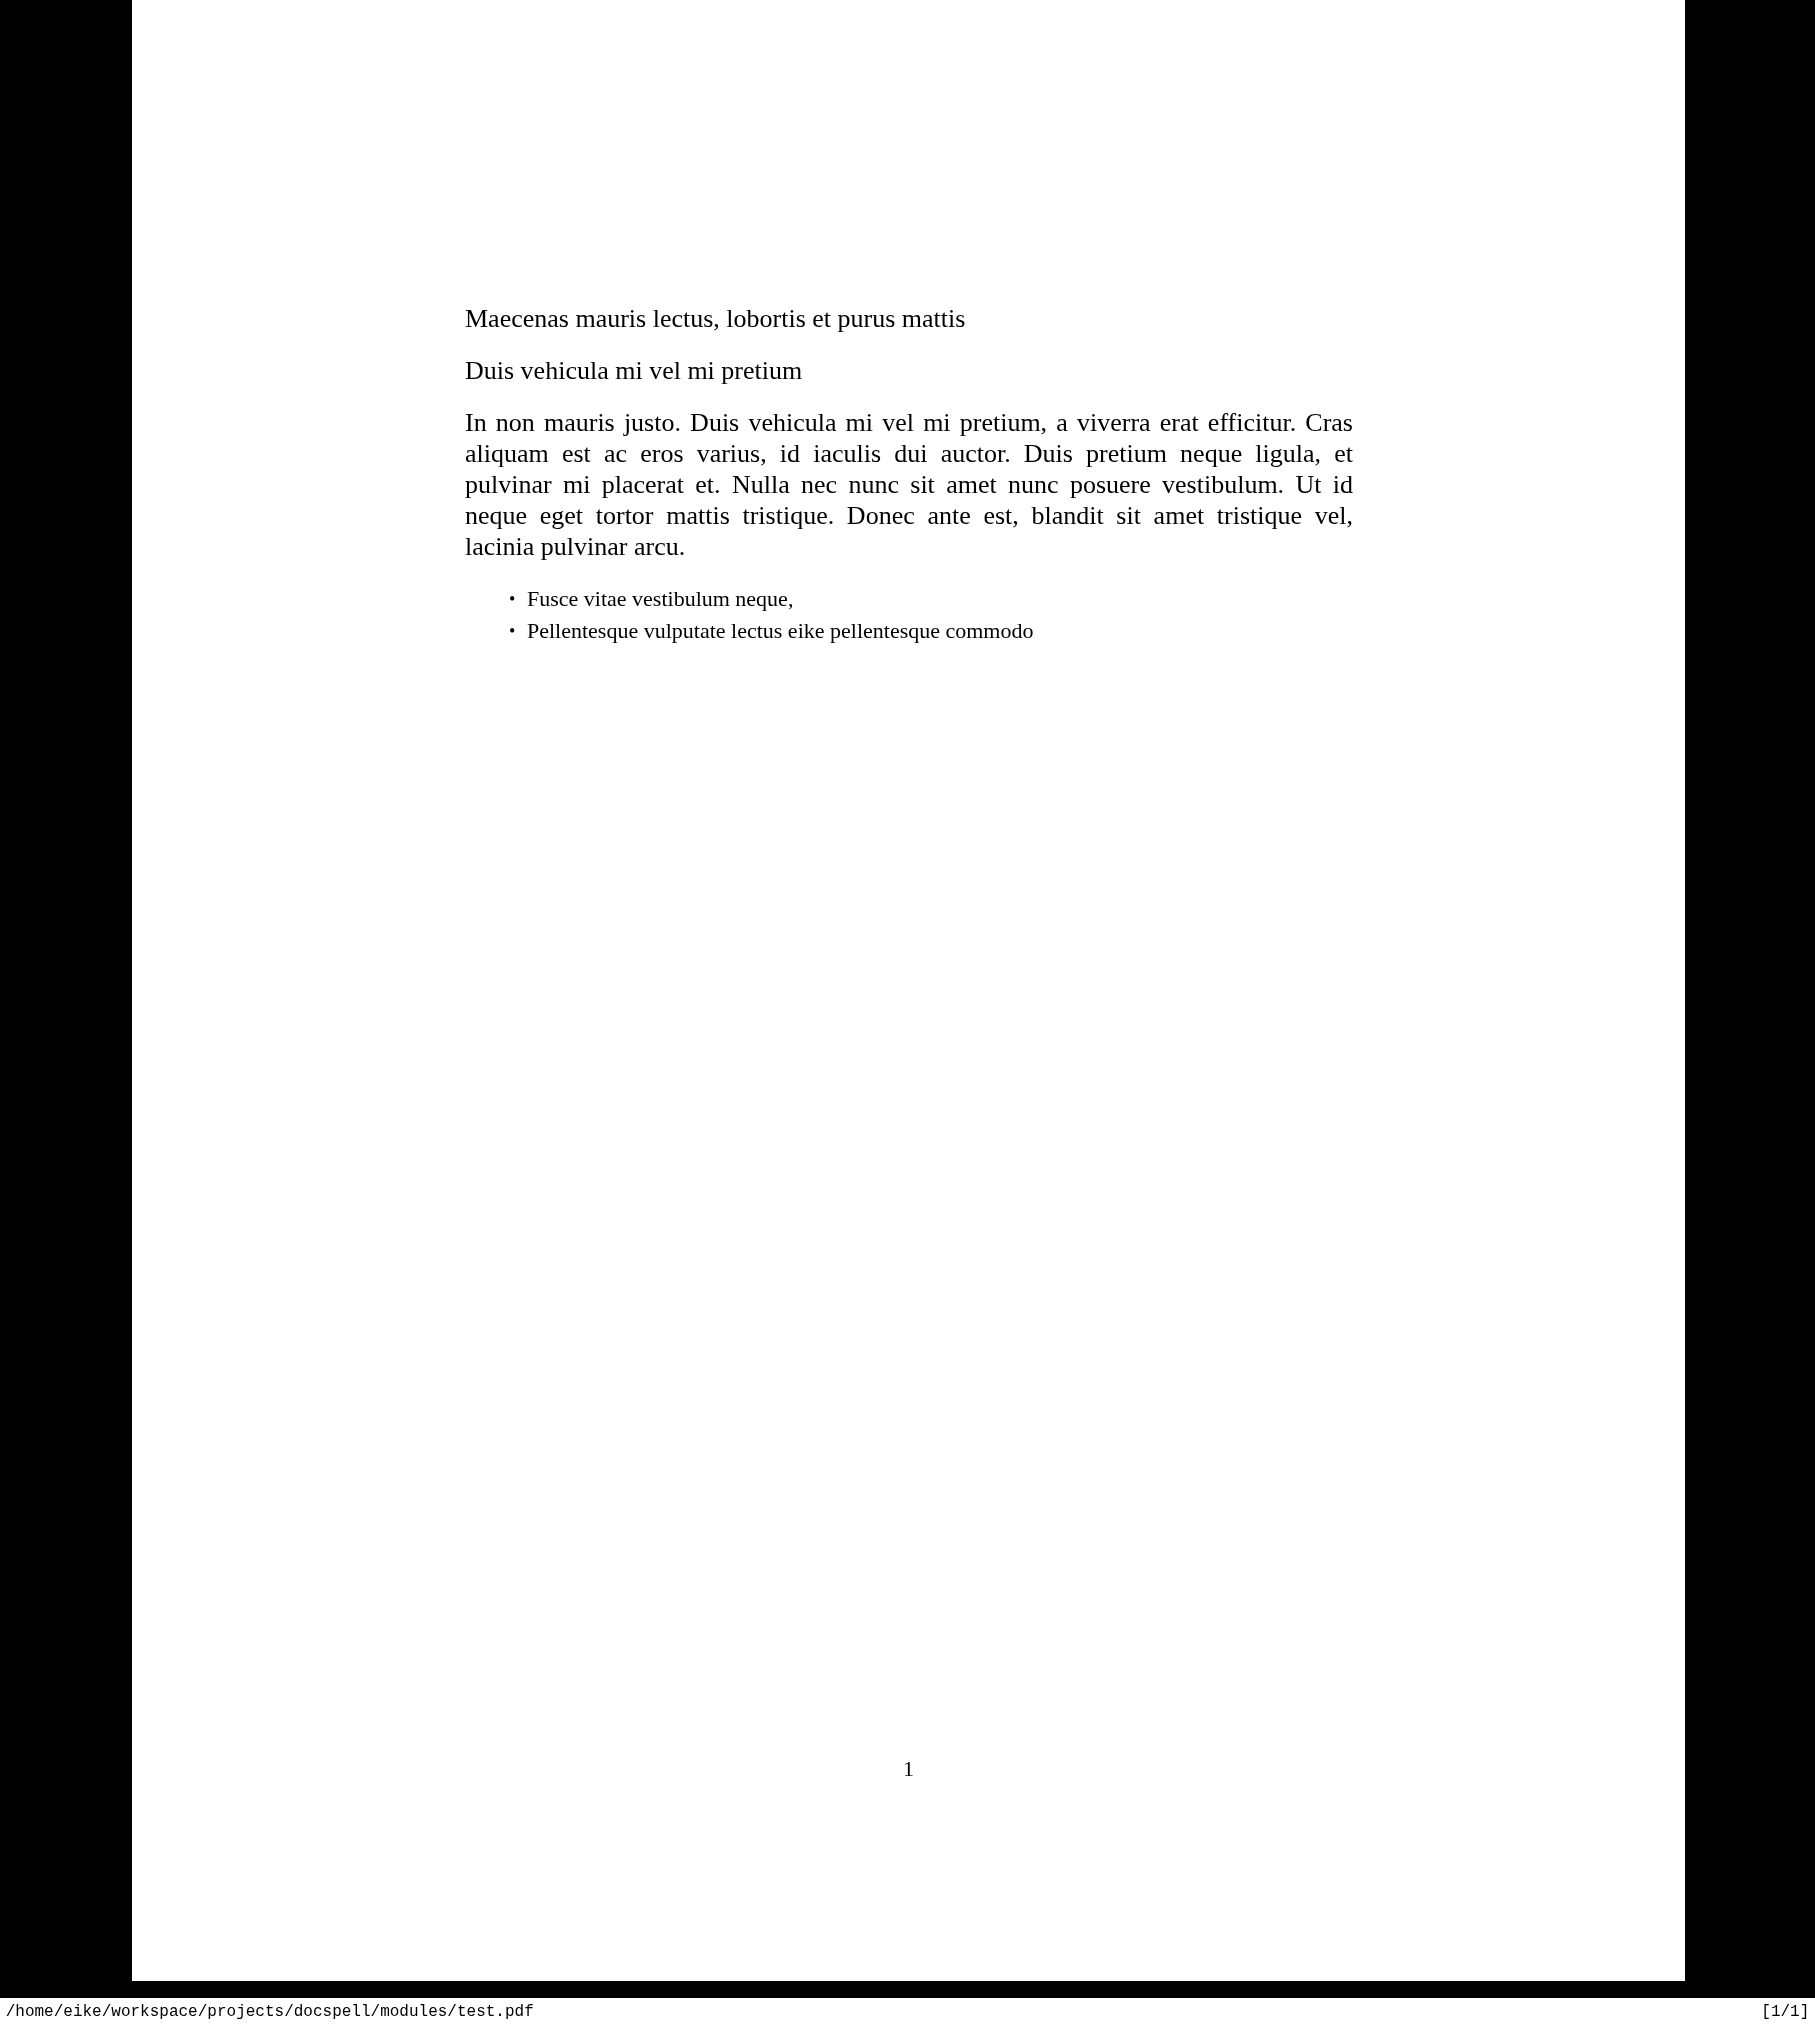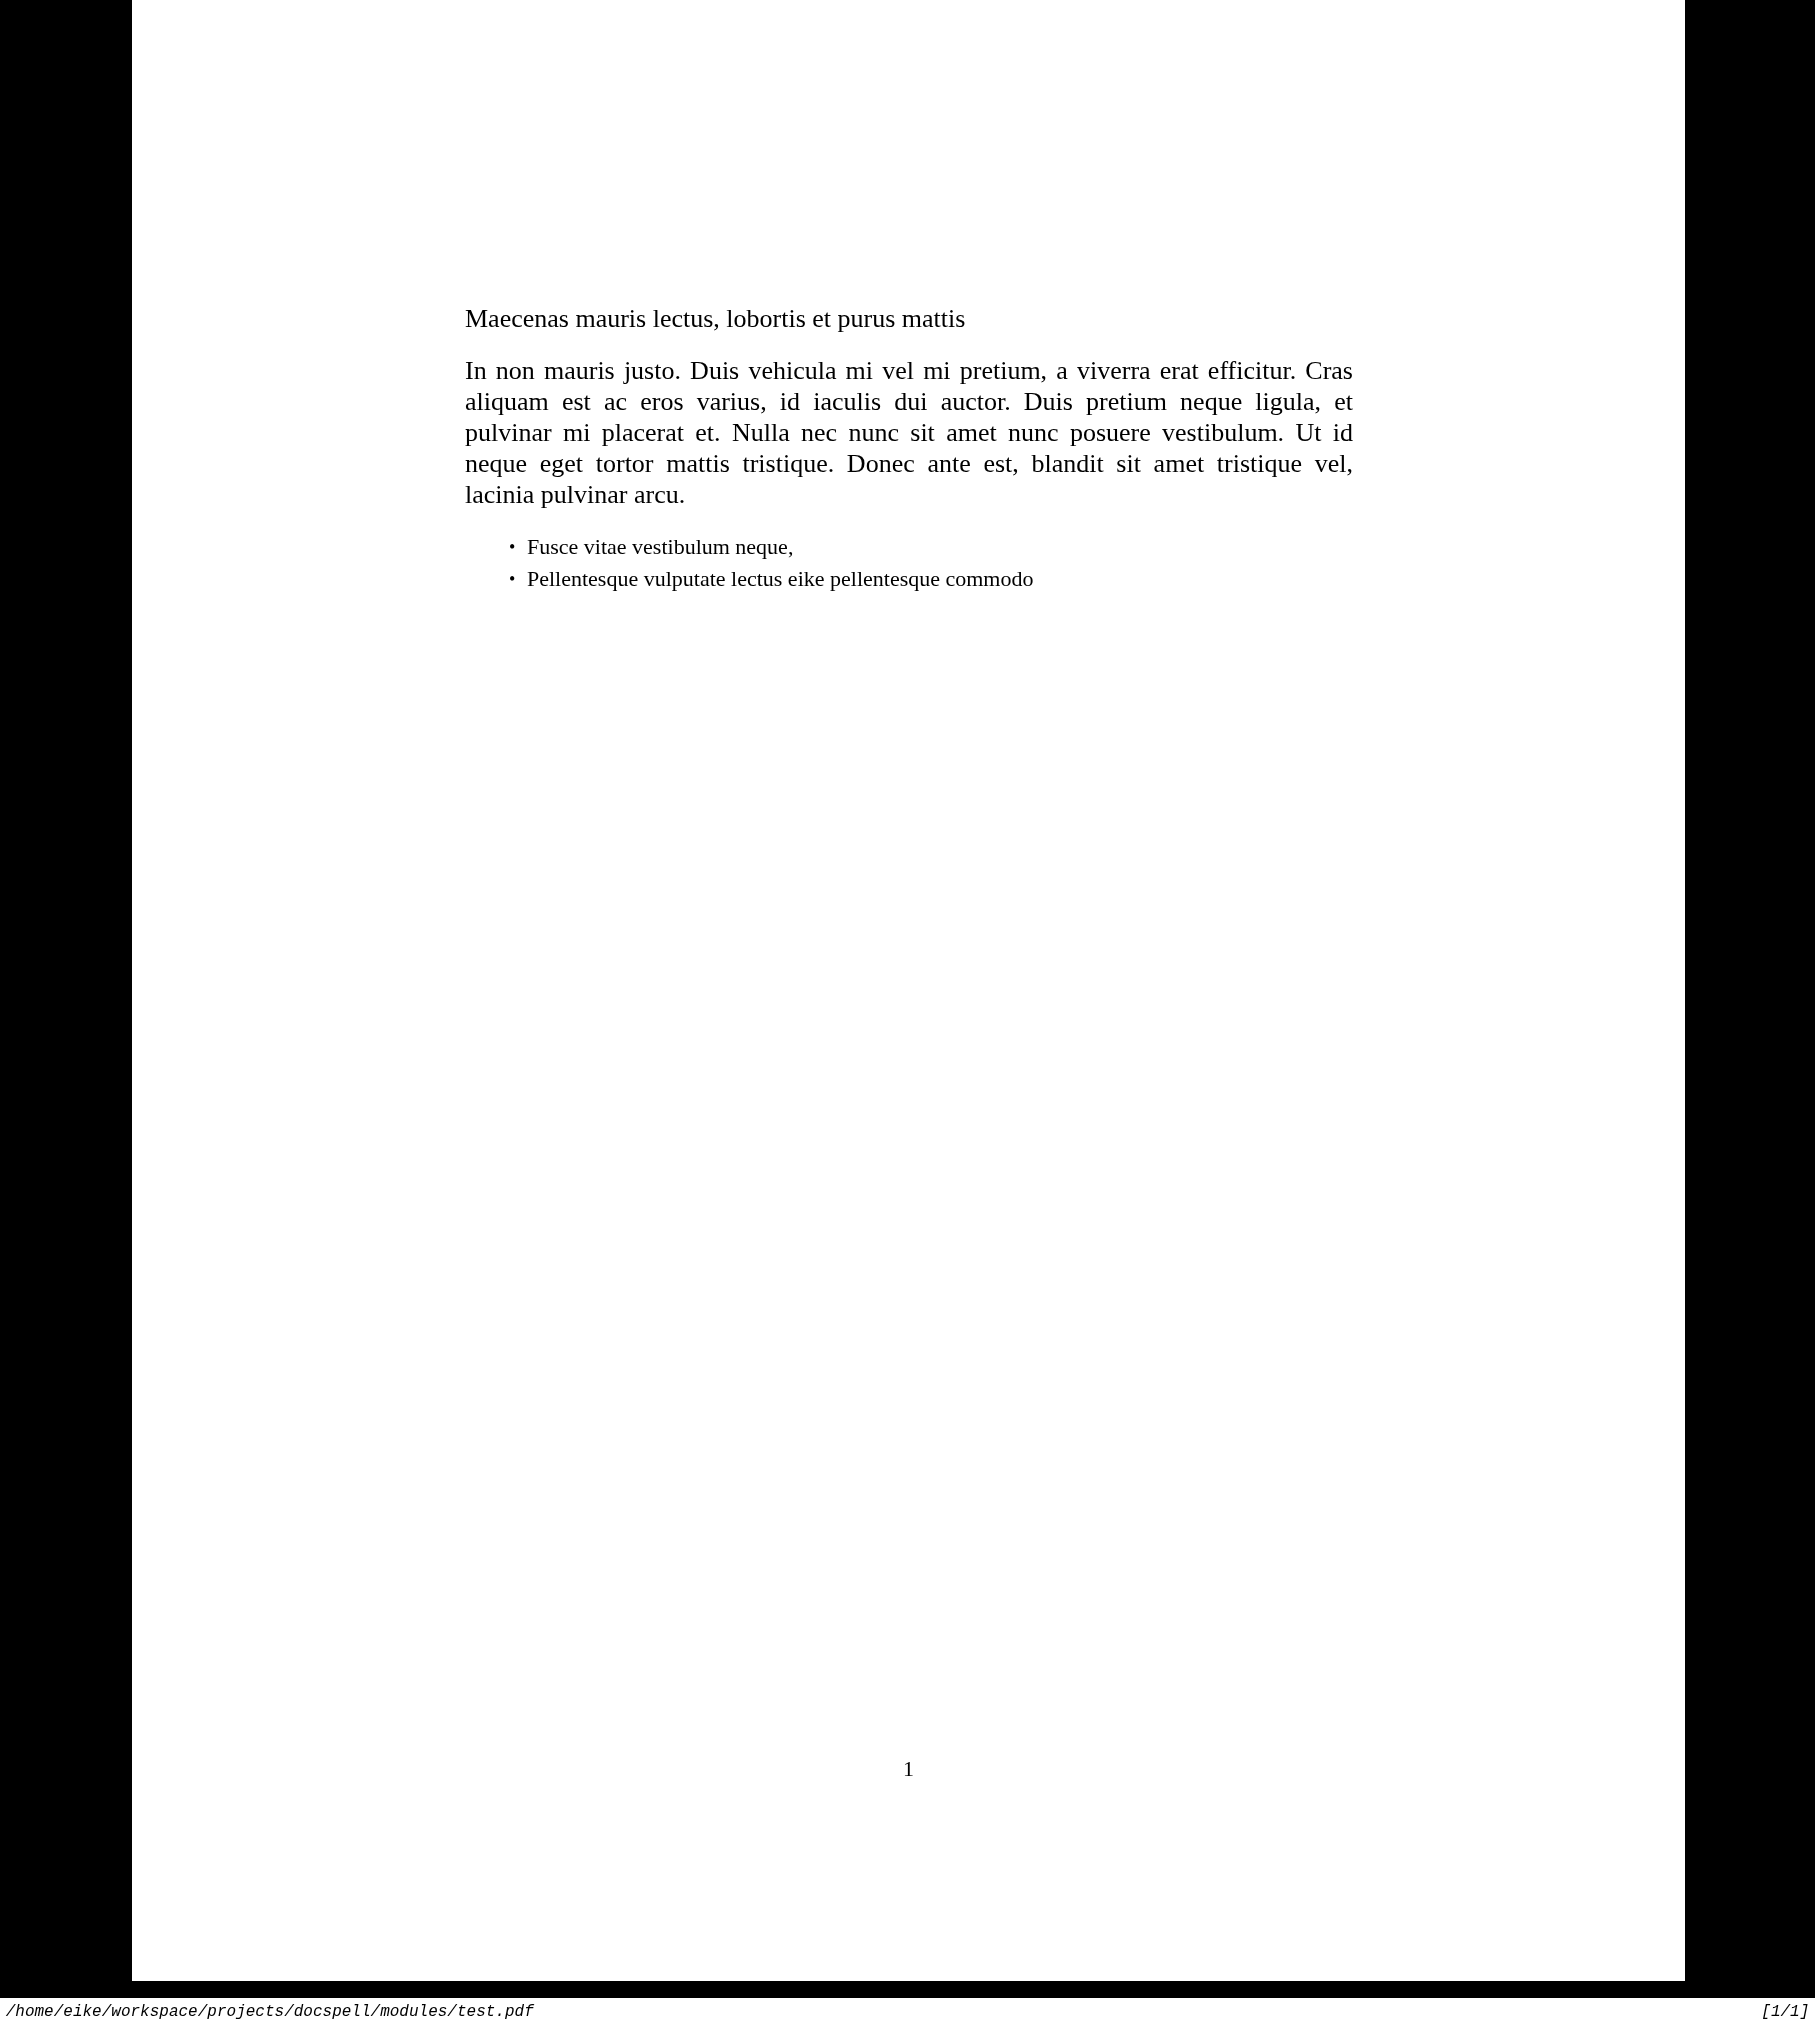--- a/index.html
+++ b/index.html
@@ -97,41 +97,41 @@
     background: #ffffff;
     color: #000000;
     font-family: "Liberation Mono", monospace;
     font-size: 16px;
     line-height: 28px;
     display: flex;
     justify-content: space-between;
     align-items: center;
     box-sizing: border-box;
     padding: 0 5.7px;
-    font-style: italic;
   }
   #statusbar .left {
     white-space: nowrap;
   }
   #statusbar .right {
     white-space: nowrap;
     text-align: right;
   }
 </style>
 </head>
 <body>
 
 <div id="viewer">
 
   <div id="page">
 
     <div id="page-content">
 
       <p class="para short">Maecenas mauris lectus, lobortis et purus mattis</p>
 
+      <p class="para short">Duis vehicula mi vel mi pretium</p>
 
       <p class="para">In non mauris justo. Duis vehicula mi vel mi pretium, a viverra erat efficitur. Cras aliquam est ac eros varius, id iaculis dui auctor. Duis pretium neque ligula, et pulvinar mi placerat et. Nulla nec nunc sit amet nunc posuere vestibulum. Ut id neque eget tortor mattis tristique. Donec ante est, blandit sit amet tristique vel, lacinia pulvinar arcu.</p>
 
 
 
       <ul class="doc-list">
         <li>
           <span class="bullet">•</span>
           <span>Fusce vitae vestibulum neque,</span>
         </li>

